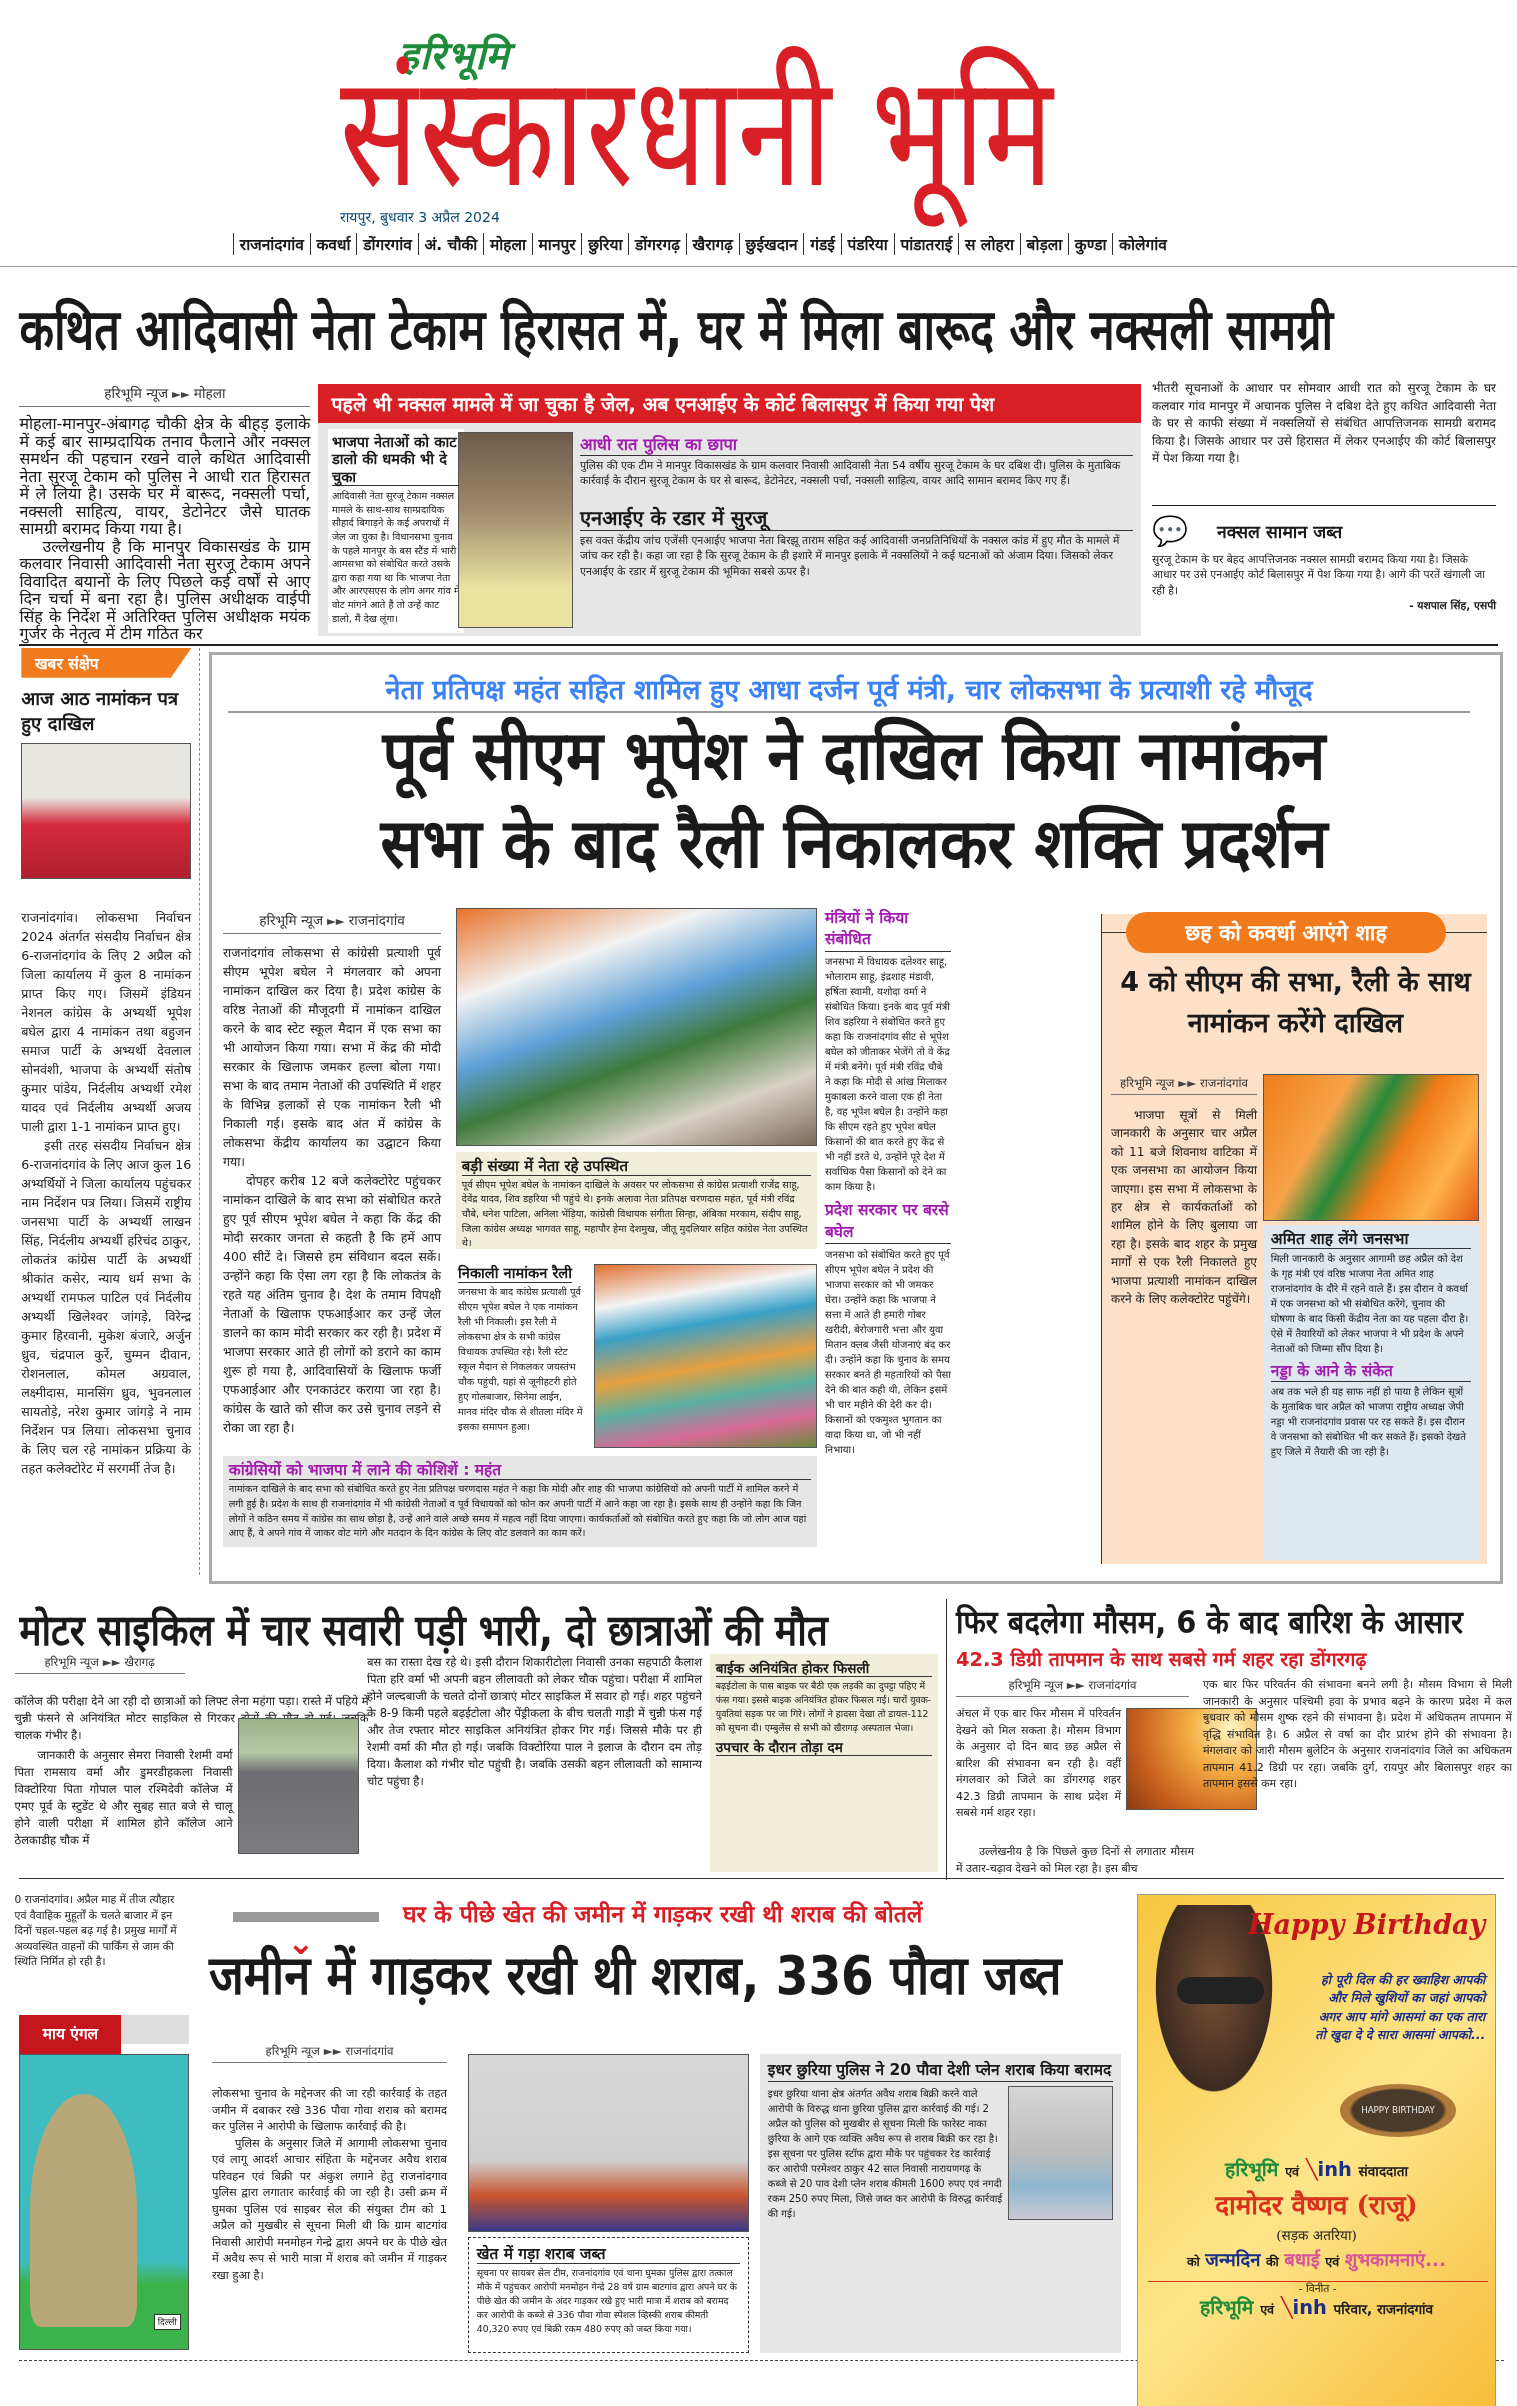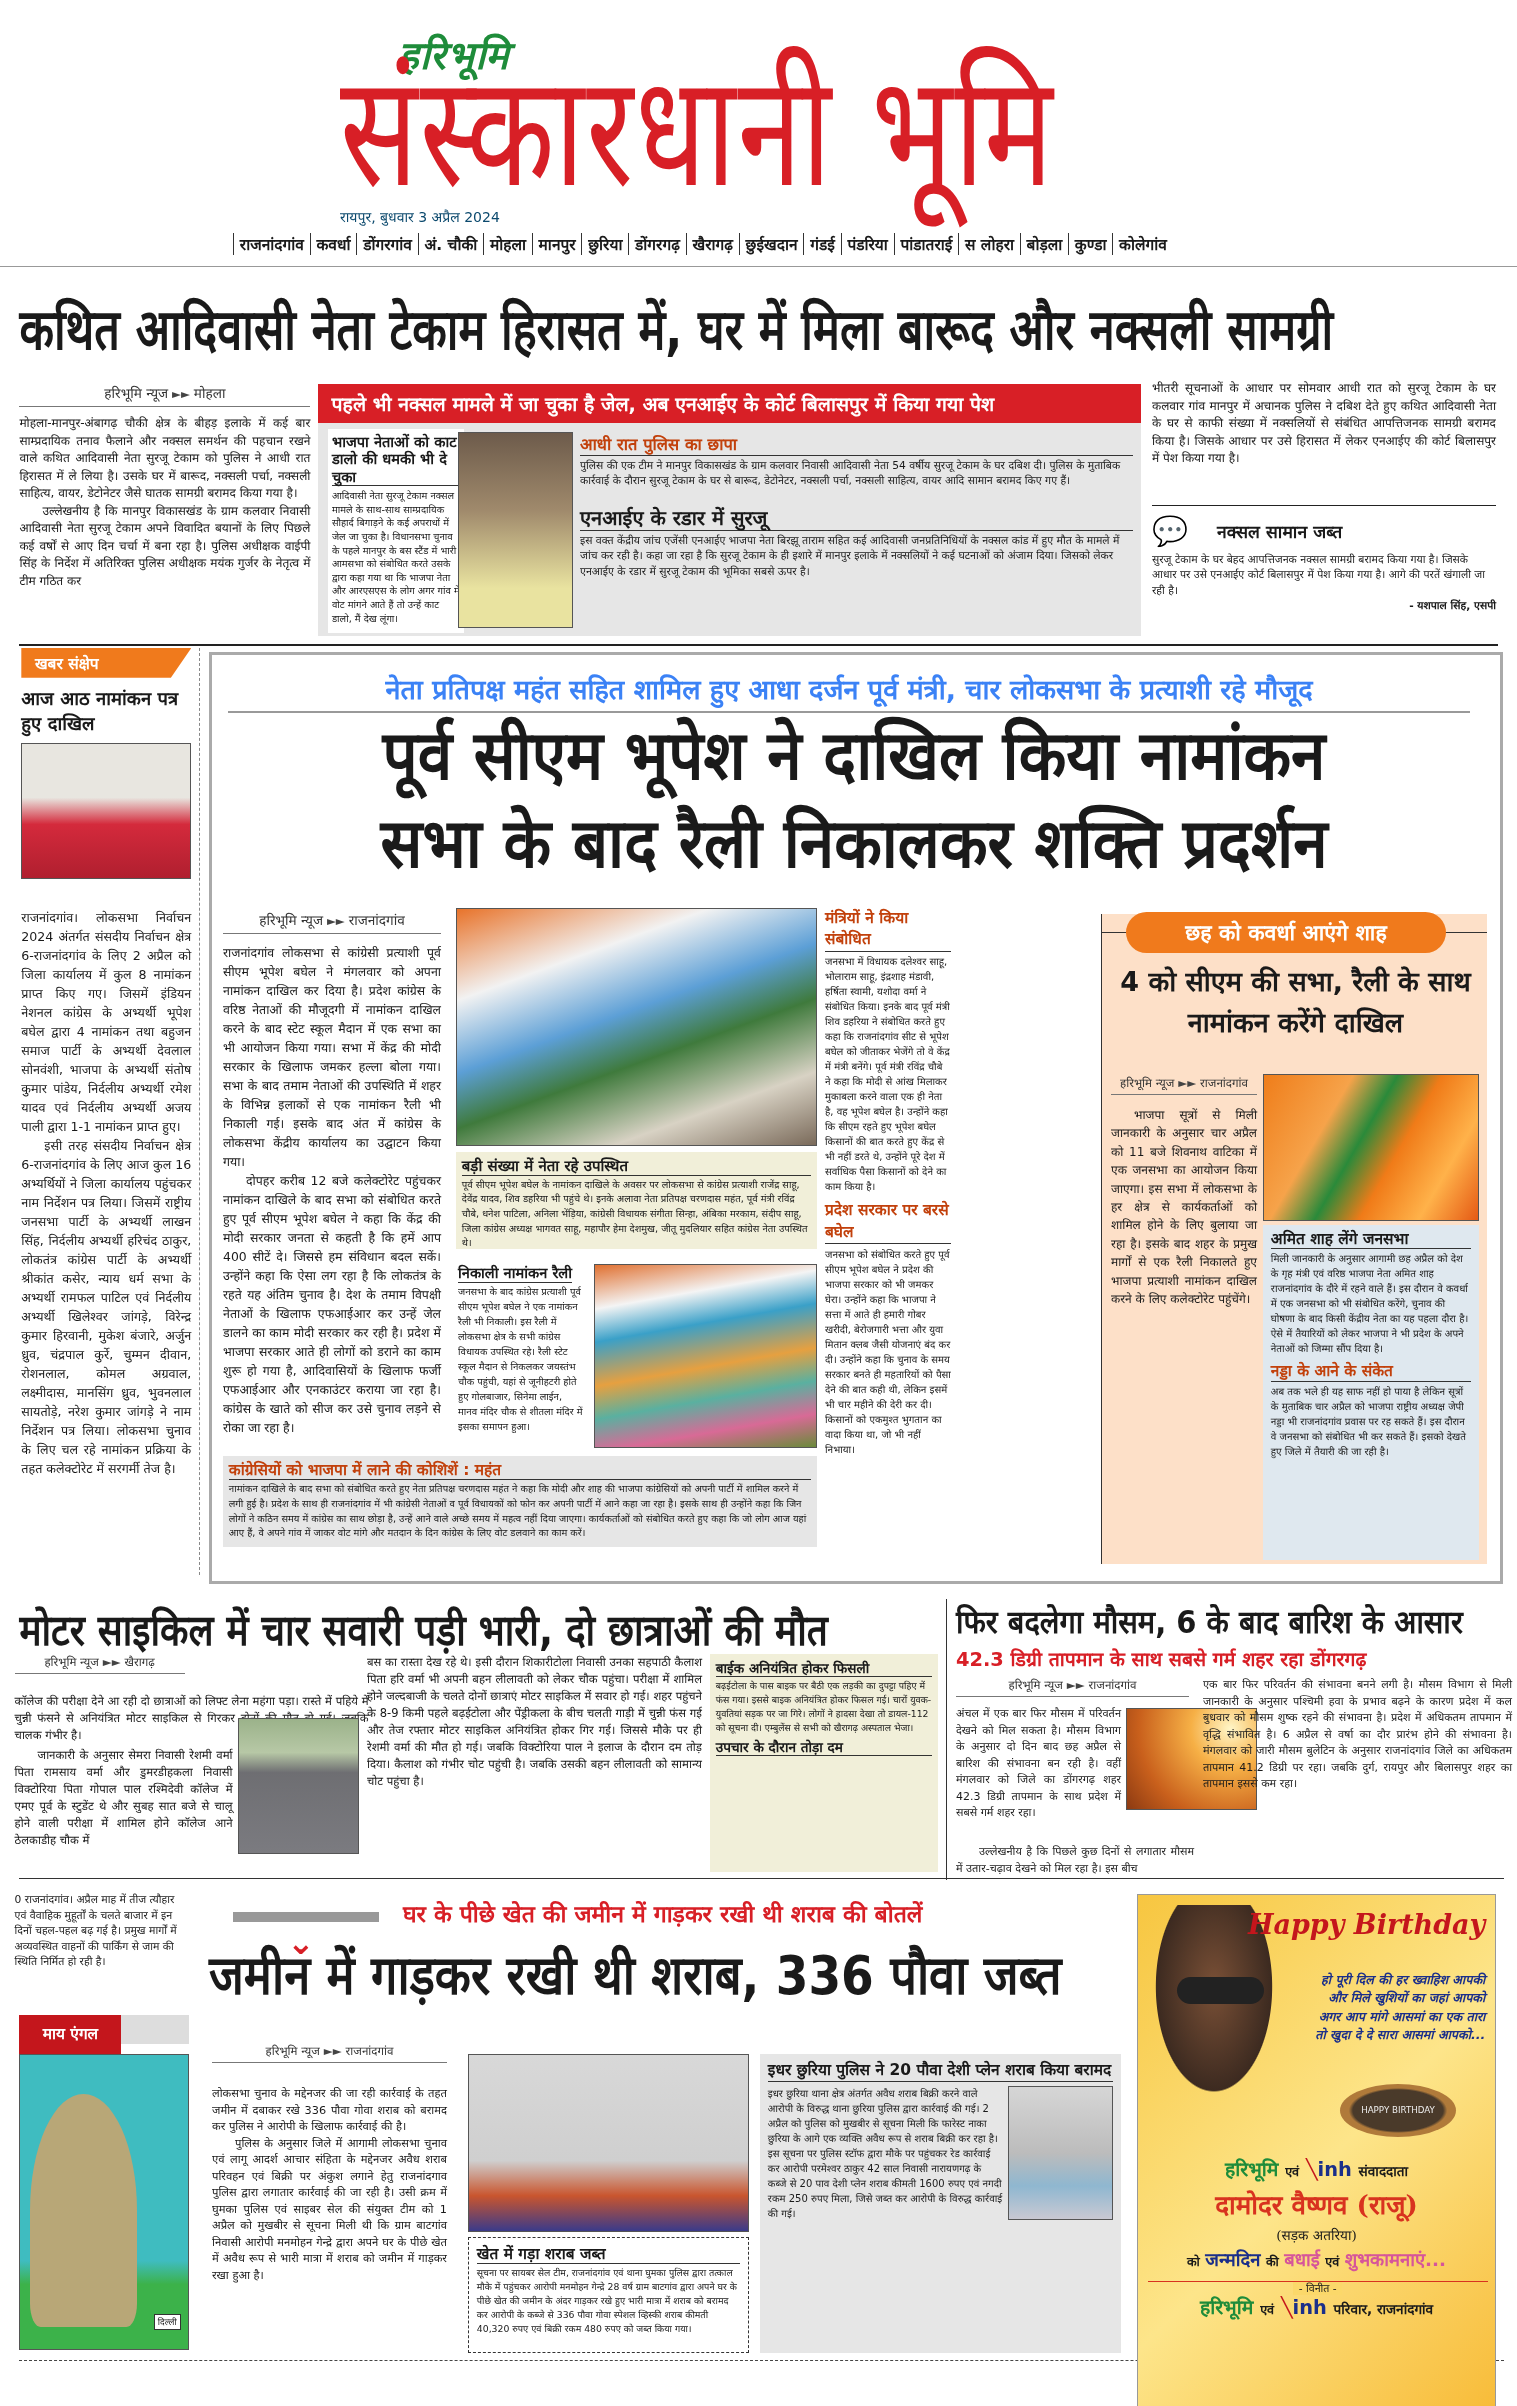--- a/index.html
+++ b/index.html
@@ -11,25 +11,25 @@
 .citybar{left:233px;top:233px;width:1281px;display:flex;gap:0;font-size:15.5px;font-weight:bold;white-space:nowrap}
 .citybar span{padding:0 5.8px;border-left:1.5px solid #333}
 .citybar span:first-child{border-left:1.5px solid #333}
 .rule{background:#222;height:1.9px}
 .hl1{left:19.4px;top:289px;width:1479px;font-size:45px;font-weight:bold;color:#1a1a1a;letter-spacing:0;transform:scaleY(1.25);transform-origin:top left;white-space:nowrap}
 .byline{font-size:13.6px;color:#333;text-align:center;border-bottom:1.9px solid #777;padding-bottom:3.9px}
 .byline .arr{color:#444;font-size:11.6px;margin:0 3.9px}
 .body{font-size:13.8px;line-height:19.4px;text-align:justify}
 .body p{text-indent:23px}
 .body p.noind{text-indent:0}
-.small{font-size:12px;line-height:17.5px}
+.small{font-size:16px;line-height:17.5px}
 .redbar{background:#d81f26;color:#fff;font-weight:bold;font-size:21.3px;padding:5.8px 13.6px;white-space:nowrap}
 .greybox{background:#e6e6e6}
 .sub-h{font-weight:bold;font-size:18.4px;border-bottom:1.9px solid #333;line-height:1.2;display:inline-block}
-.sub-red{color:#c2410c}
+.sub-red{color:#a21caf}
 .photo{background:linear-gradient(135deg,#8a7a66,#b9a68e 40%,#6f6457);border:1px solid #555}
 .photo.crowd{background:linear-gradient(160deg,#e8732a 0%,#f2f2f2 25%,#5c9fd6 45%,#3f7a3c 60%,#d8d2c4 80%,#7a6a5a)}
 .photo.bjp{background:linear-gradient(120deg,#ef7d1a,#f6a34a 30%,#2a8a3a 45%,#f07b18 60%,#ffb24a 80%,#e55a14)}
 .photo.office{background:linear-gradient(180deg,#e8e6e0 0%,#e8e6e0 40%,#d42a3c 60%,#b01f2f)}
 .photo.road{background:linear-gradient(180deg,#9bb28a 0%,#b7c8a6 25%,#6e6e72 40%,#7b7b80 100%)}
 .photo.heat{background:radial-gradient(circle at 80% 20%,#fff6c8,#f6b046 30%,#c9601c 70%,#8c3a12)}
 .photo.police{background:linear-gradient(180deg,#d8d8d8 0%,#cfcfcf 60%,#c9552e 80%,#3a3a8a)}
 .photo.cartoon{background:linear-gradient(180deg,#3fbcc0 0%,#3fbcc0 70%,#3cb24a 78%,#3cb24a)}
 .photo.bday{background:linear-gradient(135deg,#f7c640,#fde58a 50%,#f7b831)}
 .tag{background:#f07a1c;color:#fff;font-weight:bold;font-size:15.5px;padding:3.9px 13.6px}

